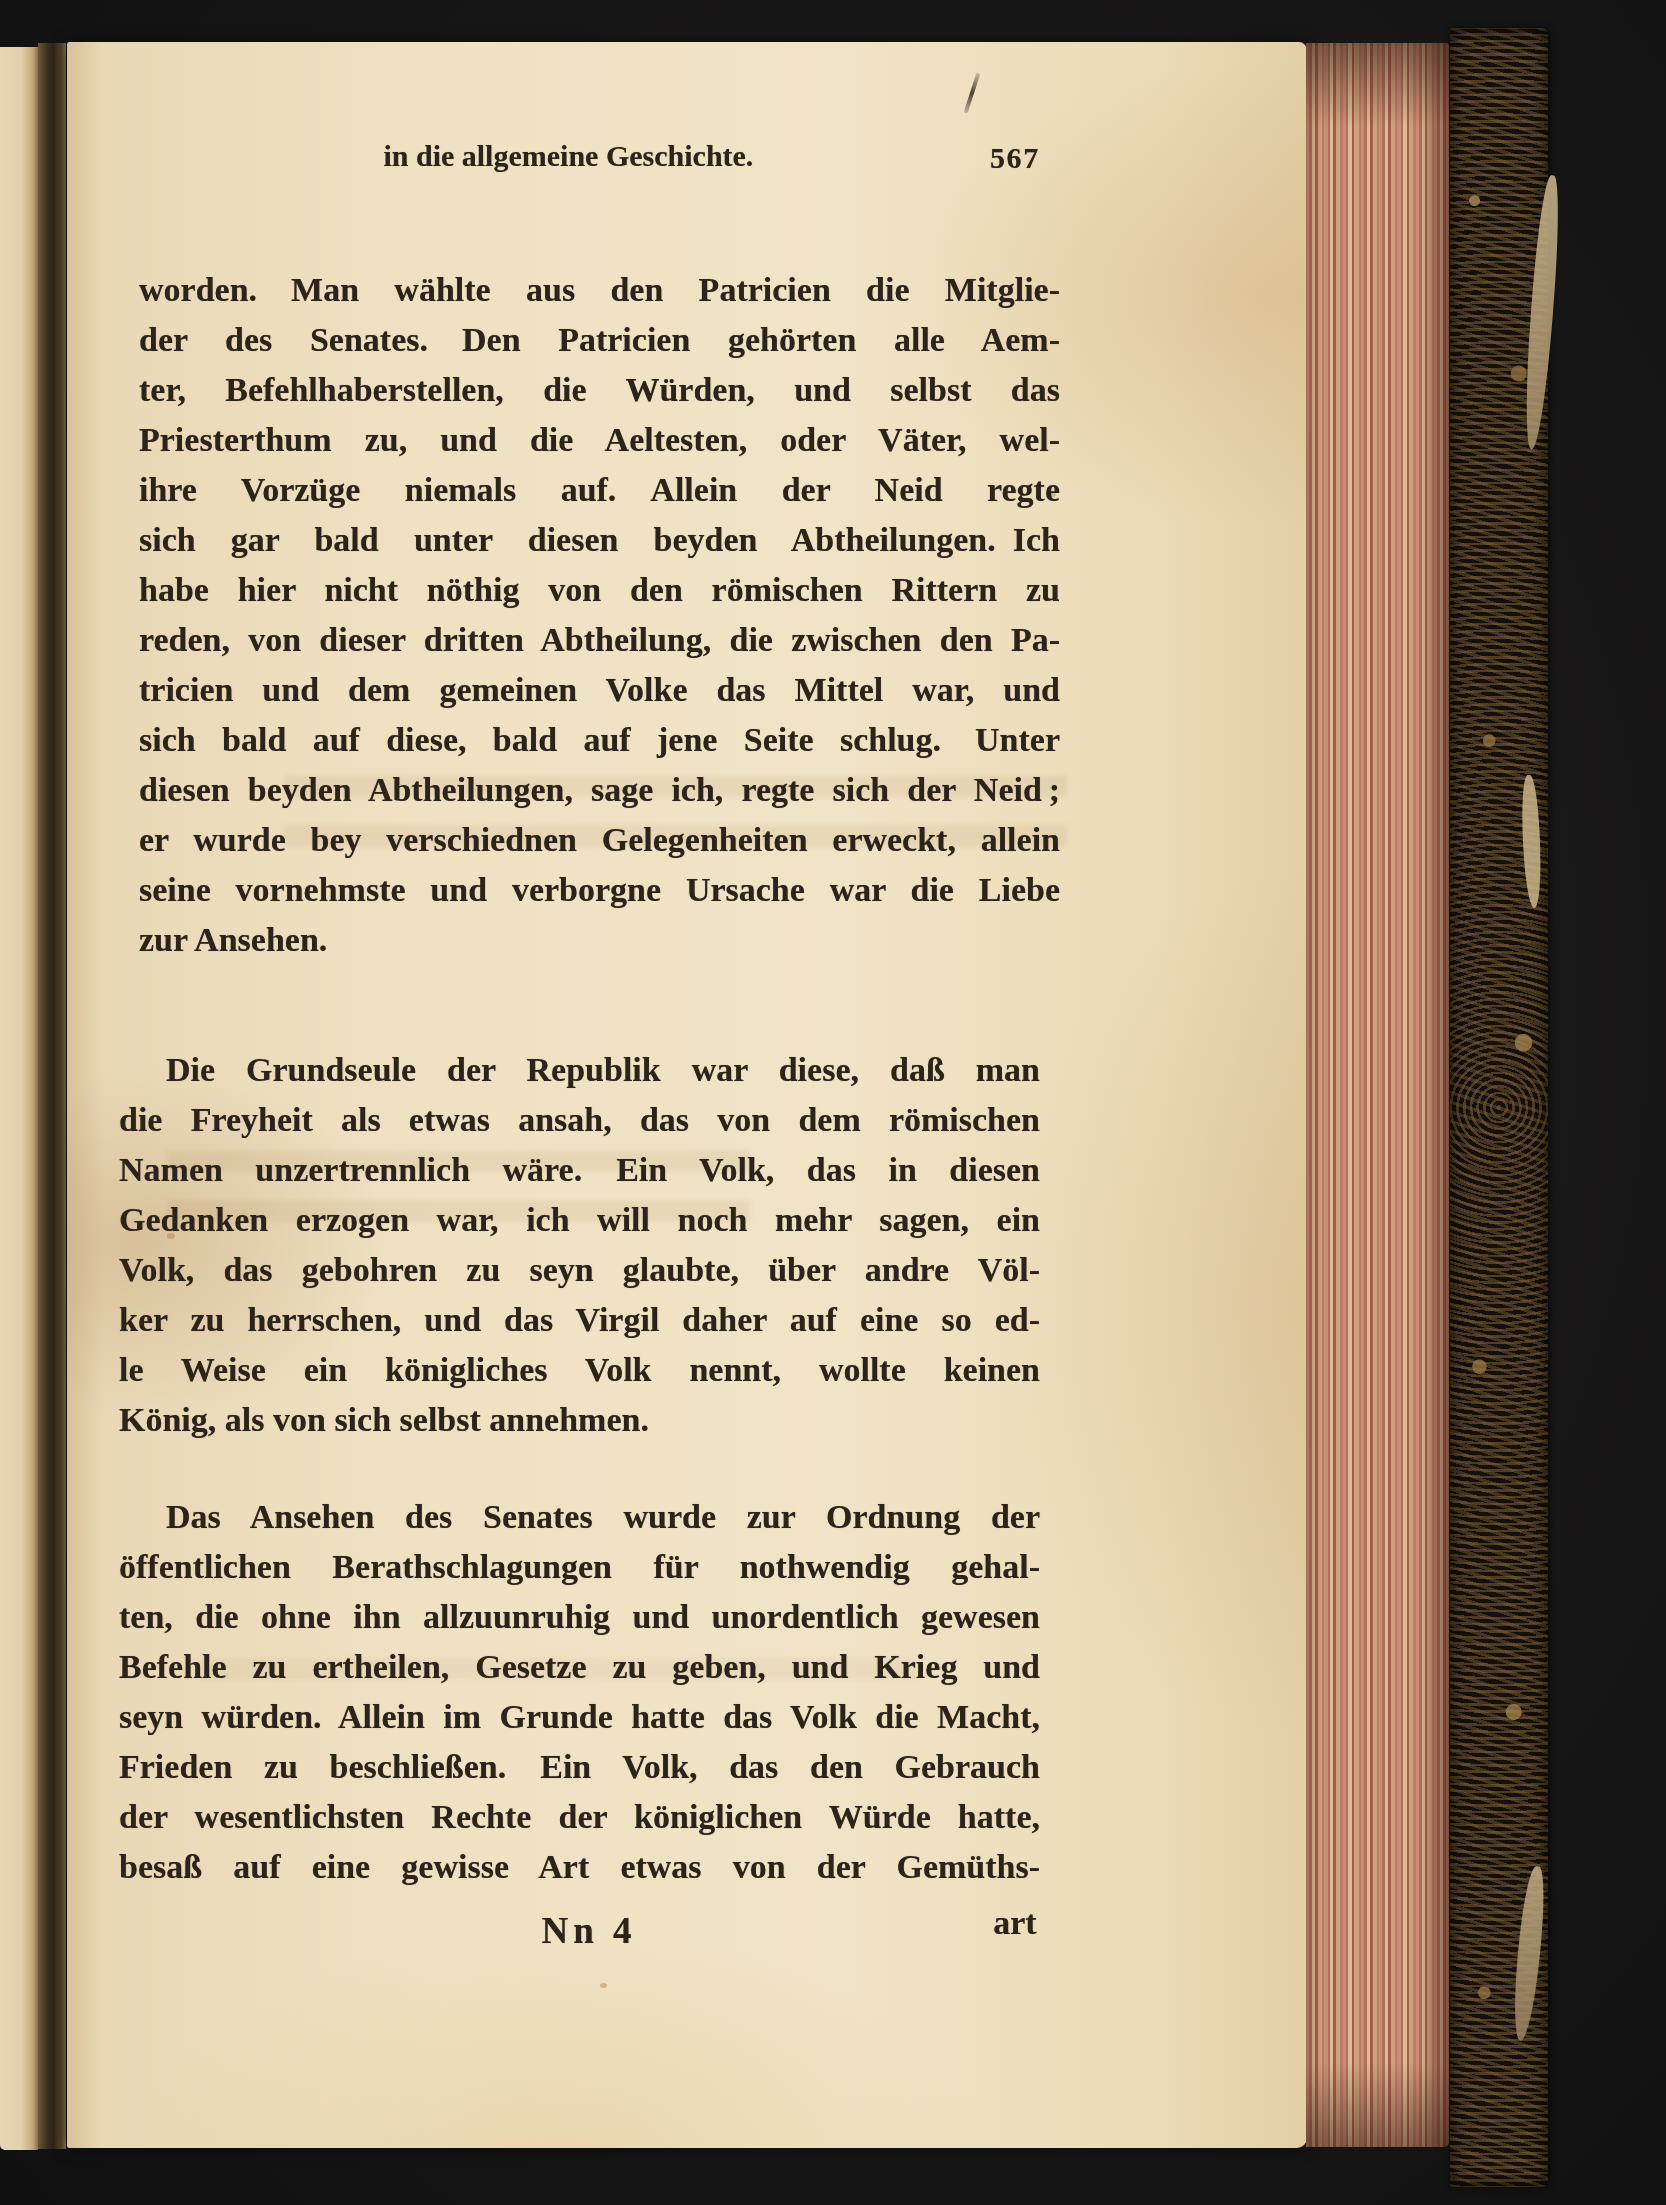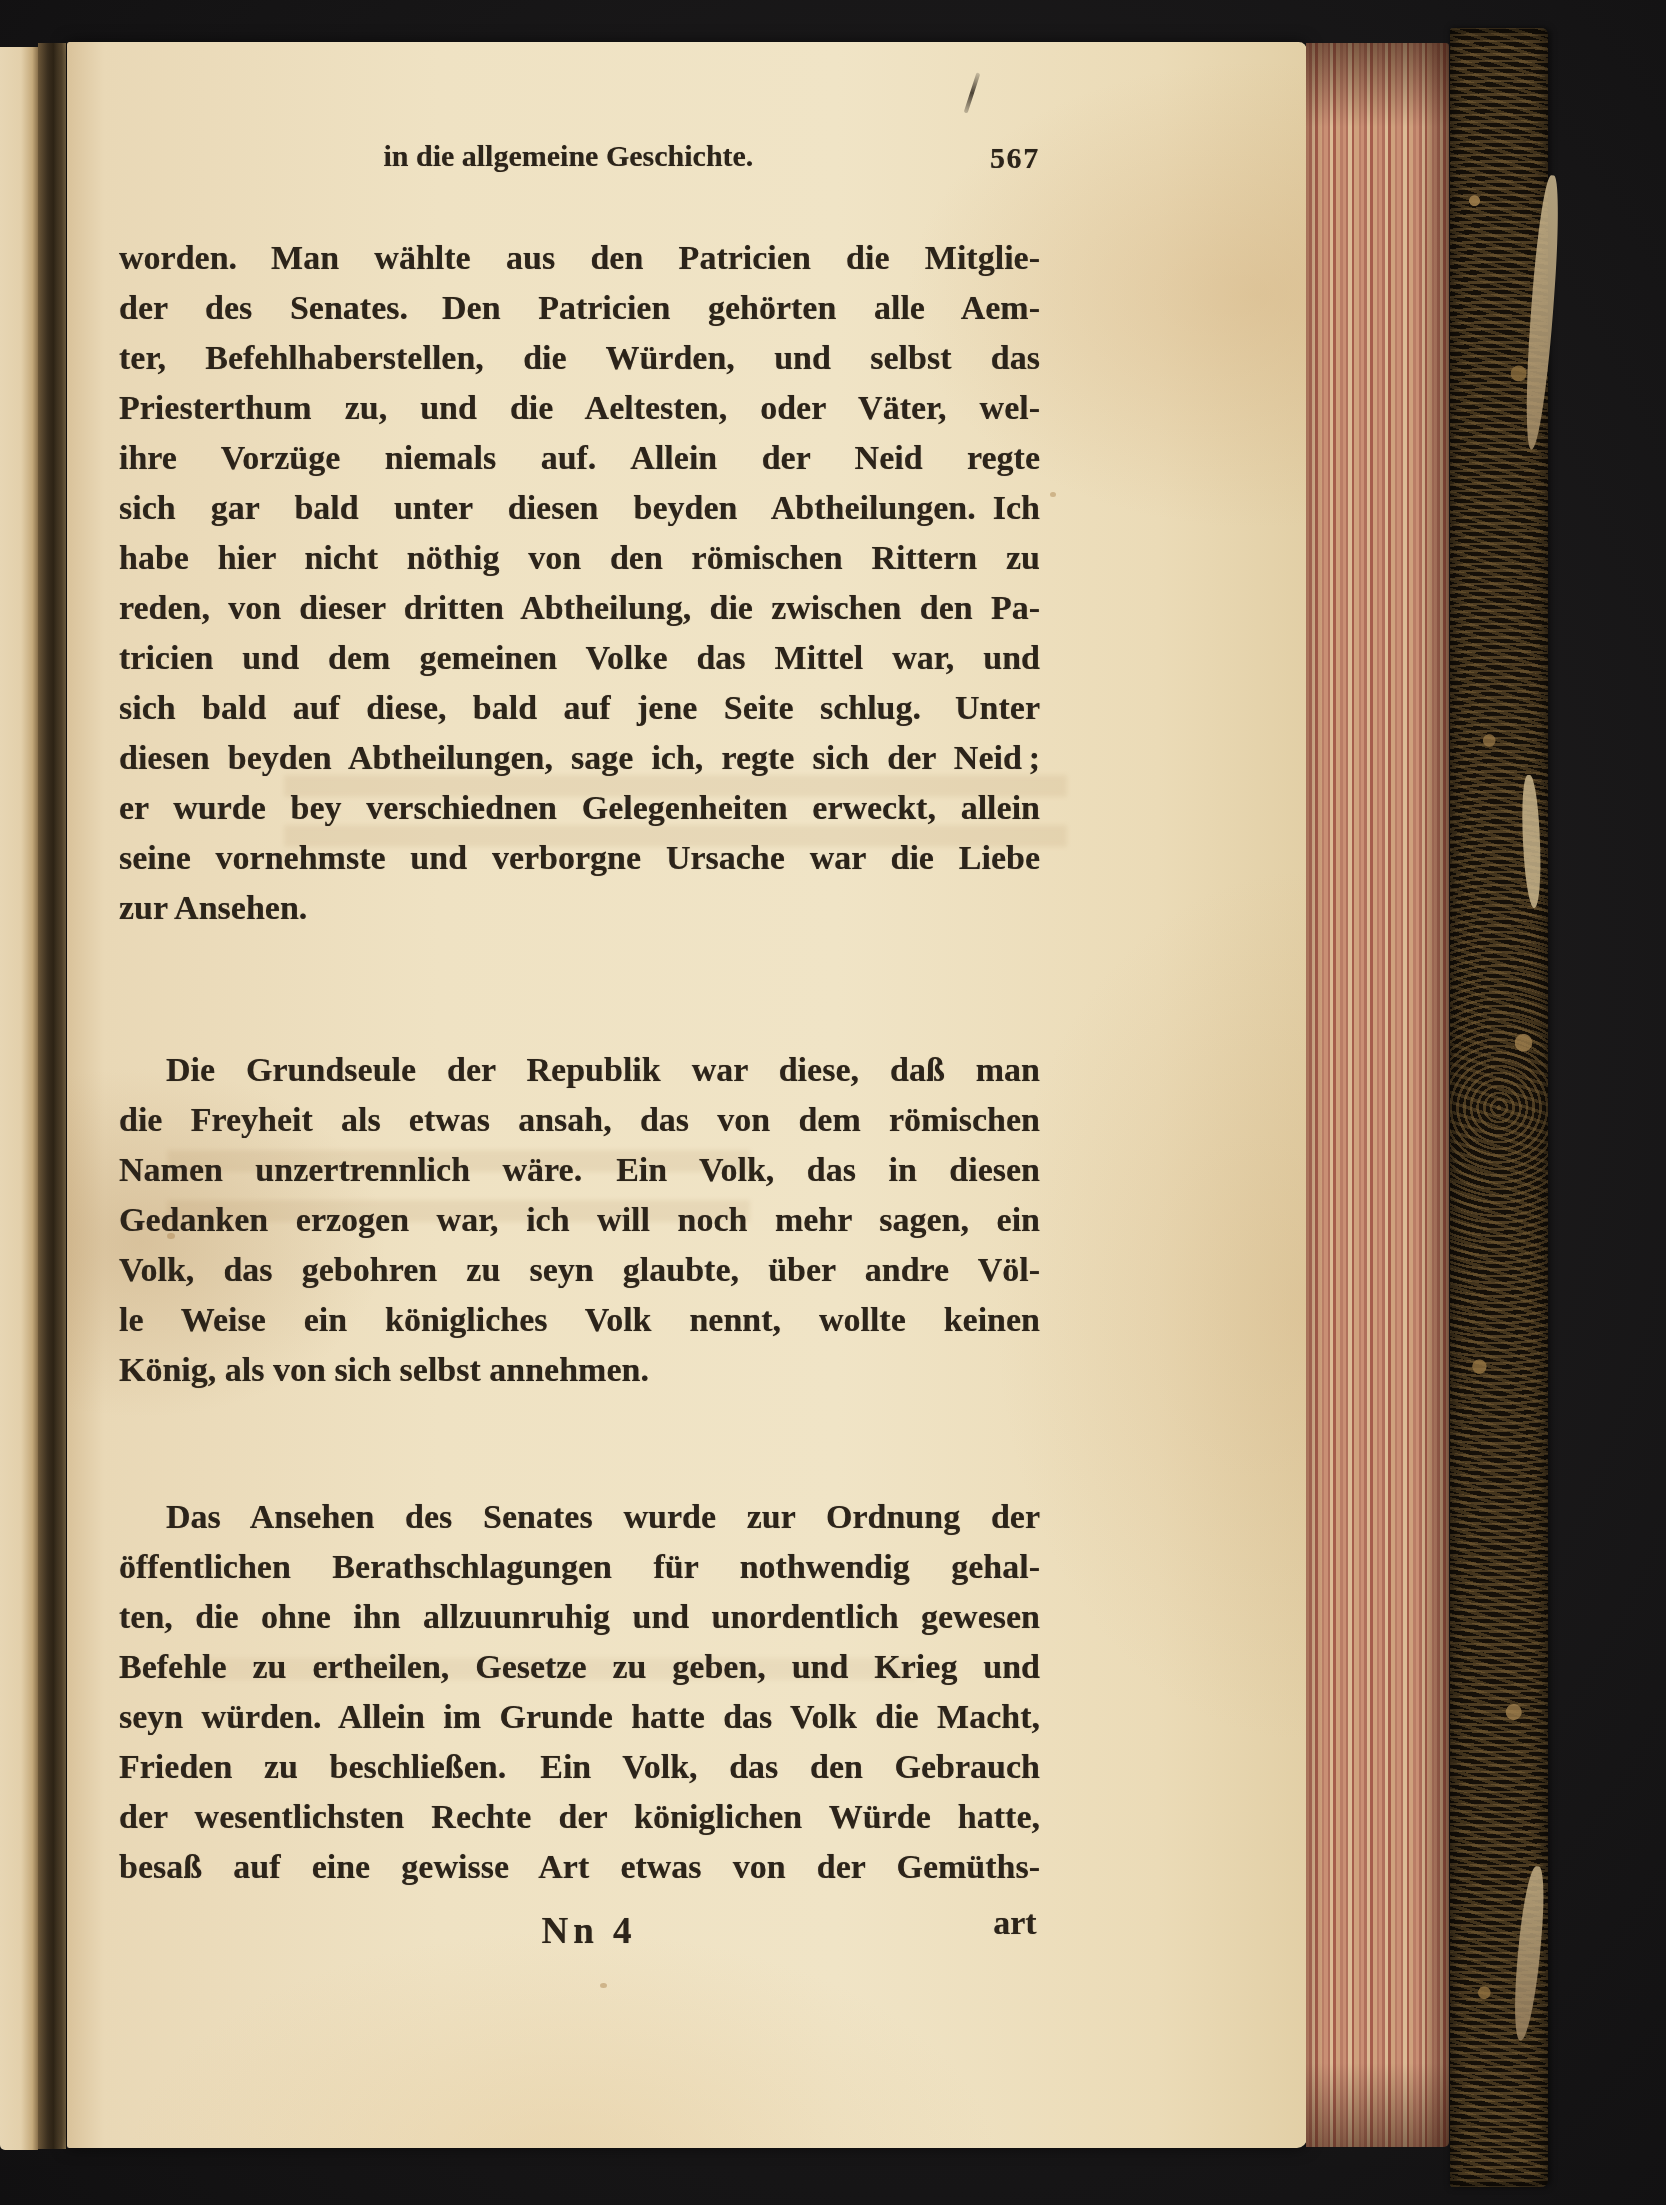--- a/index.html
+++ b/index.html
@@ -88,21 +88,21 @@
   
   .text-area{position:absolute;left:52px;top:0;width:921px;height:100%;}
   .ink{color:#2c241a;text-shadow:0 0 0.8px rgba(44,34,22,0.45);}
   .header-row{
     position:absolute;left:0;top:97px;width:100%;height:65px;
     font-size:30px;font-weight:bold;
   }
   .header-title{position:absolute;left:50%;transform:translateX(-53%);white-space:nowrap;}
   .page-number{position:absolute;right:0;top:1.7px;letter-spacing:1.7px;}
   .paragraph{position:absolute;left:0;width:100%;}
-  .para-1{top:191px;}
+  .para-1{top:223px;margin-left:20px;}
   .para-2{top:1003px;}
   .para-3{top:1450px;}
   .text-line{
     height:50px;line-height:50px;font-size:34px;font-weight:bold;
     text-align:justify;text-align-last:justify;white-space:nowrap;
   }
   .text-line.short{text-align-last:left;white-space:normal;}
   .text-line.indent{padding-left:47px;}
   .footer-row{position:absolute;left:0;top:1867px;width:100%;height:53px;
     font-size:37px;font-weight:bold;}
@@ -148,20 +148,21 @@
         <div class="text-line">er wurde bey verschiednen Gelegenheiten erweckt, allein</div>
         <div class="text-line">seine vornehmste und verborgne Ursache war die Liebe</div>
         <div class="text-line short">zur Ansehen.</div>
       </div>
     <div class="paragraph para-2 ink">
         <div class="text-line indent">Die Grundseule der Republik war diese, daß man</div>
         <div class="text-line">die Freyheit als etwas ansah, das von dem römischen</div>
         <div class="text-line">Namen unzertrennlich wäre. Ein Volk, das in diesen</div>
         <div class="text-line">Gedanken erzogen war, ich will noch mehr sagen, ein</div>
         <div class="text-line">Volk, das gebohren zu seyn glaubte, über andre Völ-</div>
+        <div class="text-line">ker zu herrschen, und das Virgil daher auf eine so ed-</div>
         <div class="text-line">le Weise ein königliches Volk nennt, wollte keinen</div>
         <div class="text-line short">König, als von sich selbst annehmen.</div>
       </div>
     <div class="paragraph para-3 ink">
         <div class="text-line indent">Das Ansehen des Senates wurde zur Ordnung der</div>
         <div class="text-line">öffentlichen Berathschlagungen für nothwendig gehal-</div>
         <div class="text-line">ten, die ohne ihn allzuunruhig und unordentlich gewesen</div>
         <div class="text-line">Befehle zu ertheilen, Gesetze zu geben, und Krieg und</div>
         <div class="text-line">seyn würden. Allein im Grunde hatte das Volk die Macht,</div>
         <div class="text-line">Frieden zu beschließen. Ein Volk, das den Gebrauch</div>

